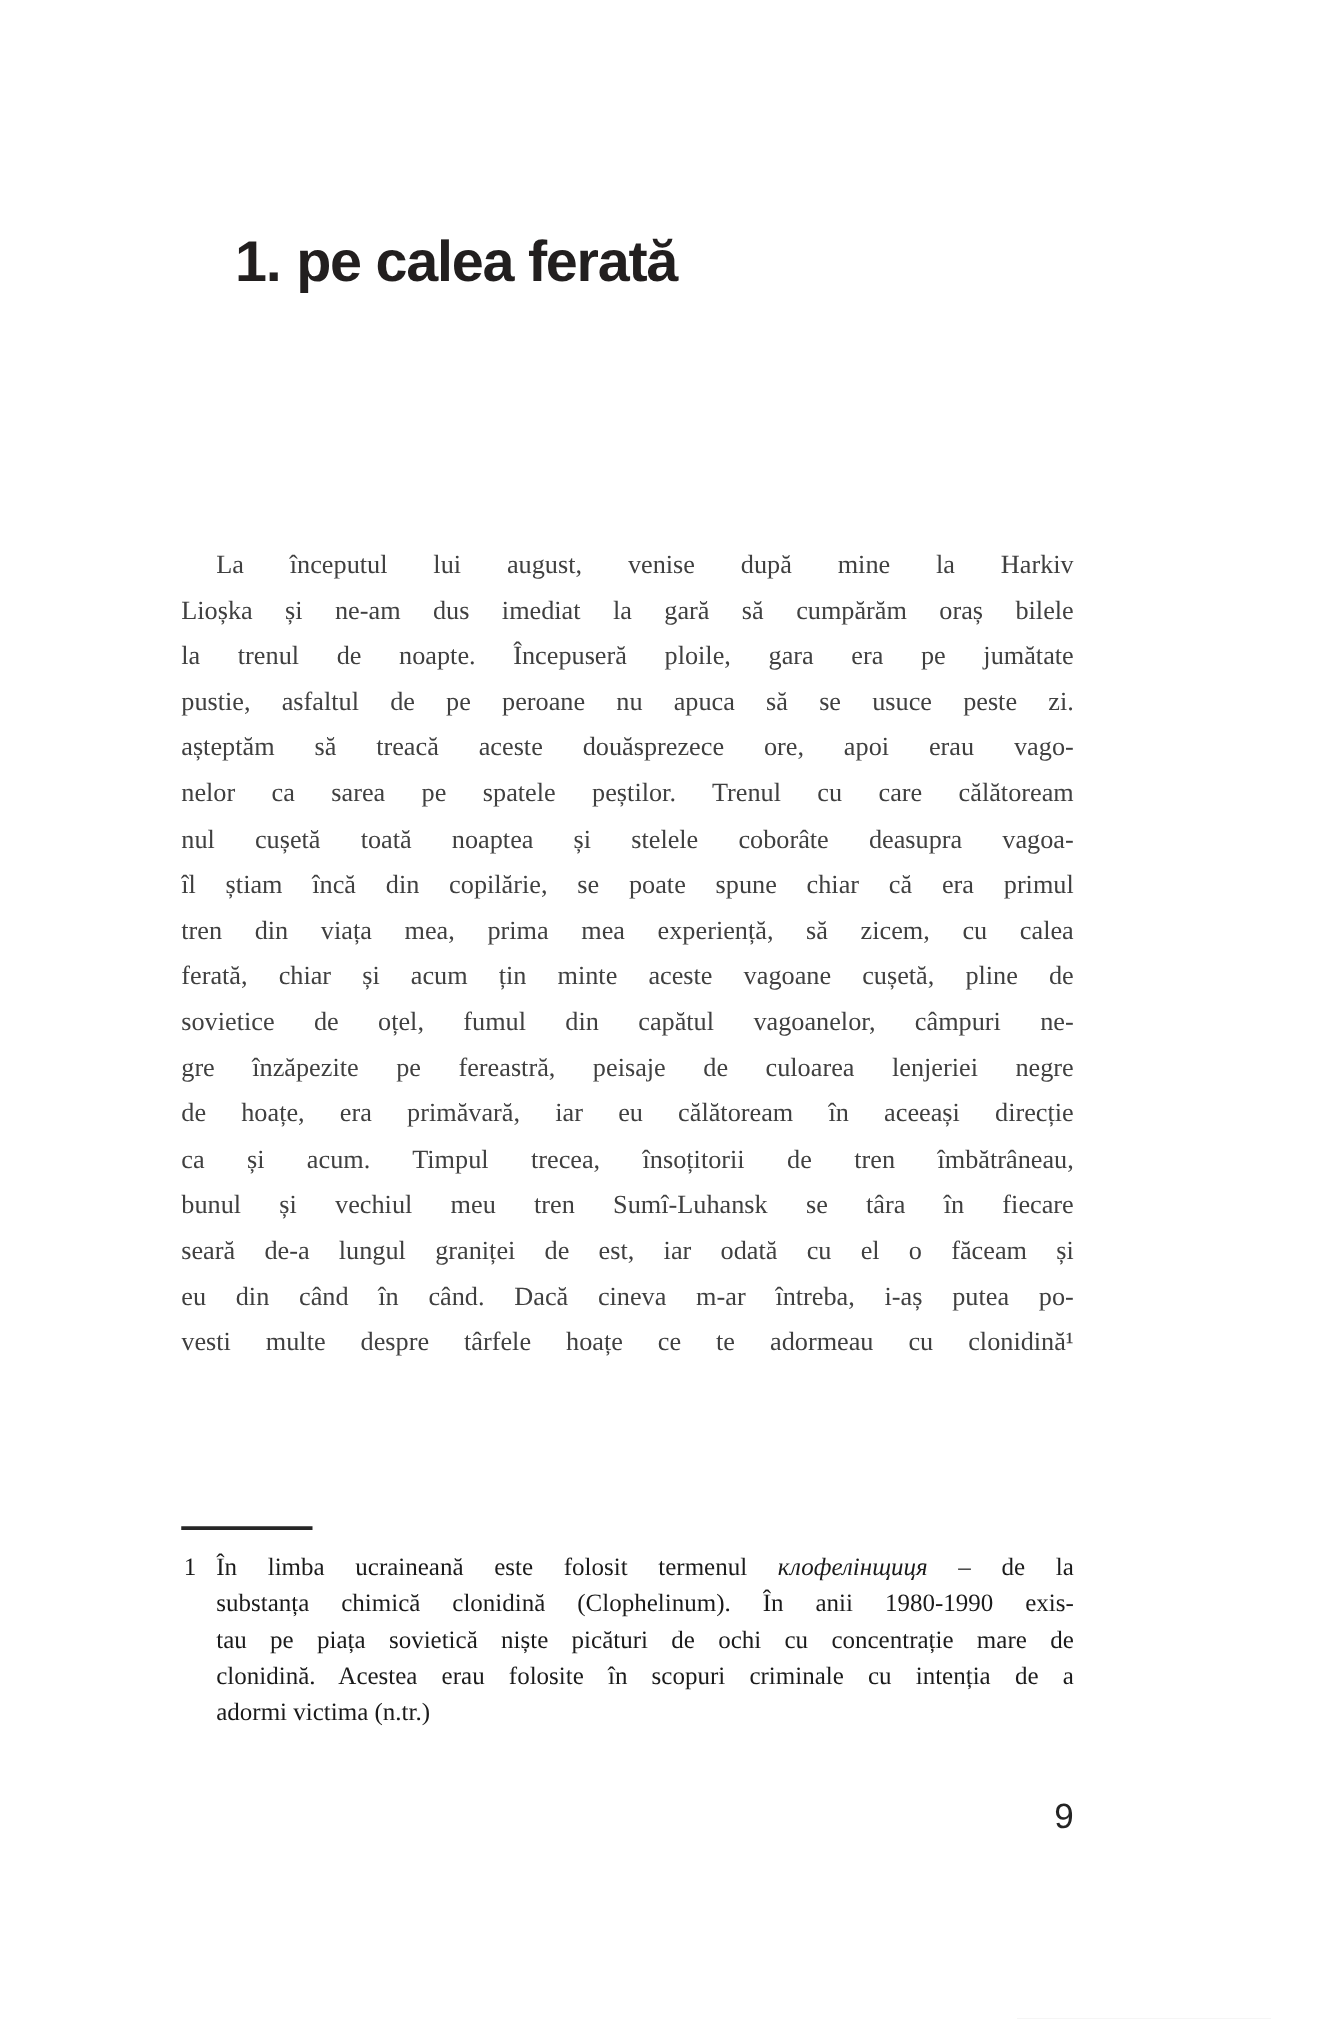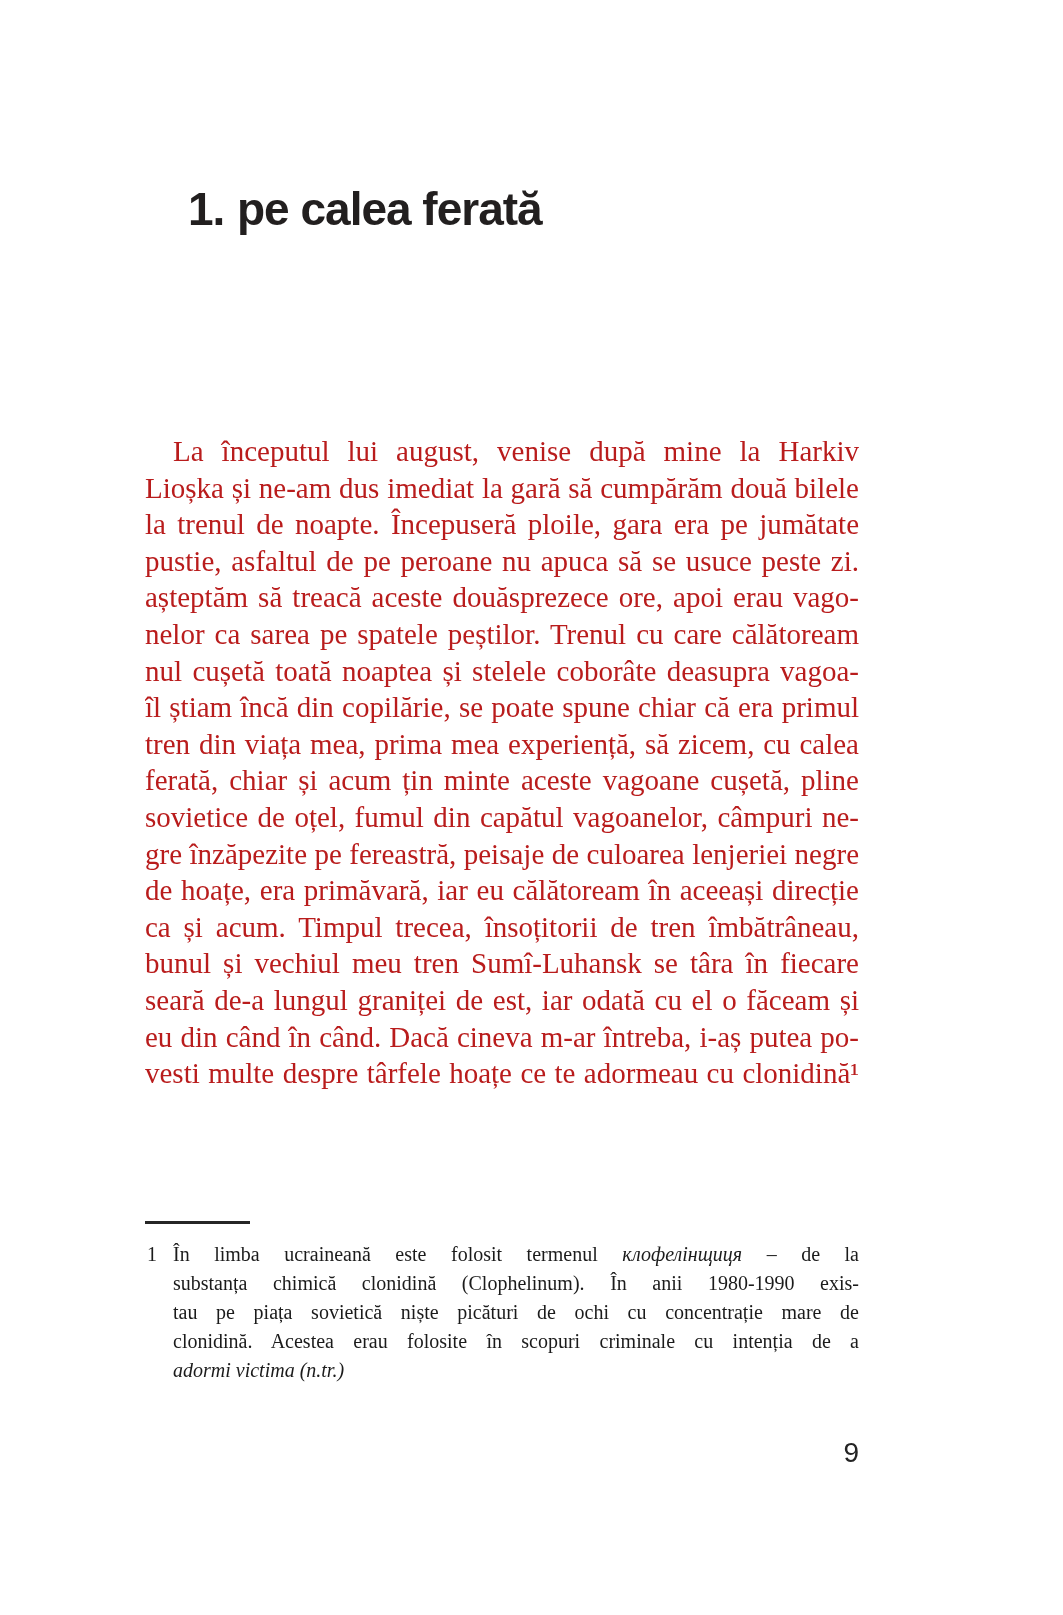--- a/index.html
+++ b/index.html
@@ -20,22 +20,22 @@
     font-weight:bold;
     font-size:46px;line-height:58px;
     letter-spacing:-1px;
     color:#221f1f;
   }
   .chapter-num{width:49px;flex:0 0 49px;}
   .chapter-lines div{white-space:nowrap;}
   
   .body-block{
     position:absolute;left:145px;top:433px;width:714px;
-    font-size:29px;line-height:36.6px;
-    color:#b91c1c;
+    font-size:21px;line-height:36.6px;
+    color:#404040;
   }
   .body-line{
     text-align:justify;
     text-align-last:justify;
     height:36.6px;
     overflow:hidden;
   }
   .body-line.indent{padding-left:28px;}
   
   .footnote-rule{
@@ -54,21 +54,20 @@
   .fn-line{
     padding-left:28px;
     text-align:justify;
     text-align-last:justify;
     height:29px;
     overflow:hidden;
   }
   .fn-line.last{
     text-align:right;
     text-align-last:left;
-    font-style:italic;
   }
   .fn-italic{font-style:italic;}
   
   .page-number{
     position:absolute;left:145px;top:1437px;width:714px;
     text-align:right;
     font-family:"Liberation Sans", sans-serif;
     font-size:28px;line-height:32px;
     color:#242424;
   }
@@ -80,21 +79,21 @@
 
   <div class="chapter-title">
     <span class="chapter-num">1.</span>
     <div class="chapter-lines">
       <div>pe calea ferată</div>
     </div>
   </div>
 
   <div class="body-block">
     <div class="body-line indent">La începutul lui august, venise după mine la Harkiv</div>
-    <div class="body-line">Lioșka și ne-am dus imediat la gară să cumpărăm două bilele</div>
+    <div class="body-line">Lioșka și ne-am dus imediat la gară să cumpărăm oraș bilele</div>
     <div class="body-line">la trenul de noapte. Începuseră ploile, gara era pe jumătate</div>
     <div class="body-line">pustie, asfaltul de pe peroane nu apuca să se usuce peste zi.</div>
     <div class="body-line">așteptăm să treacă aceste douăsprezece ore, apoi erau vago-</div>
     <div class="body-line">nelor ca sarea pe spatele peștilor. Trenul cu care călătoream</div>
     <div class="body-line">nul cușetă toată noaptea și stelele coborâte deasupra vagoa-</div>
     <div class="body-line">îl știam încă din copilărie, se poate spune chiar că era primul</div>
     <div class="body-line">tren din viața mea, prima mea experiență, să zicem, cu calea</div>
     <div class="body-line">ferată, chiar și acum țin minte aceste vagoane cușetă, pline de</div>
     <div class="body-line">sovietice de oțel, fumul din capătul vagoanelor, câmpuri ne-</div>
     <div class="body-line">gre înzăpezite pe fereastră, peisaje de culoarea lenjeriei negre</div>

